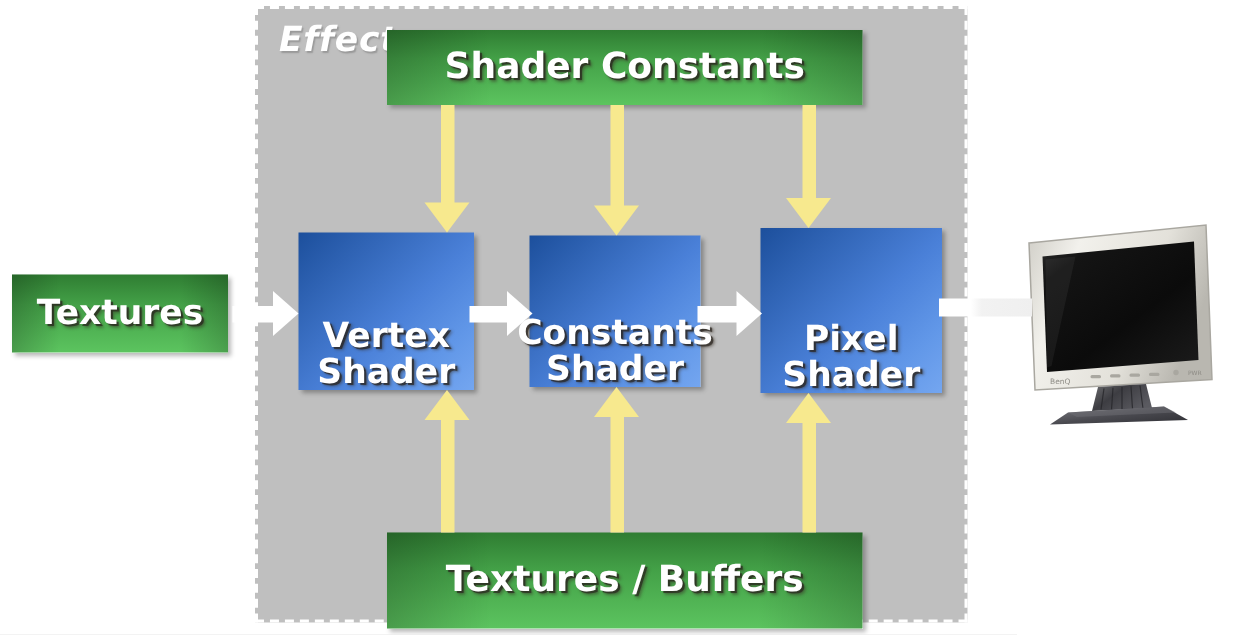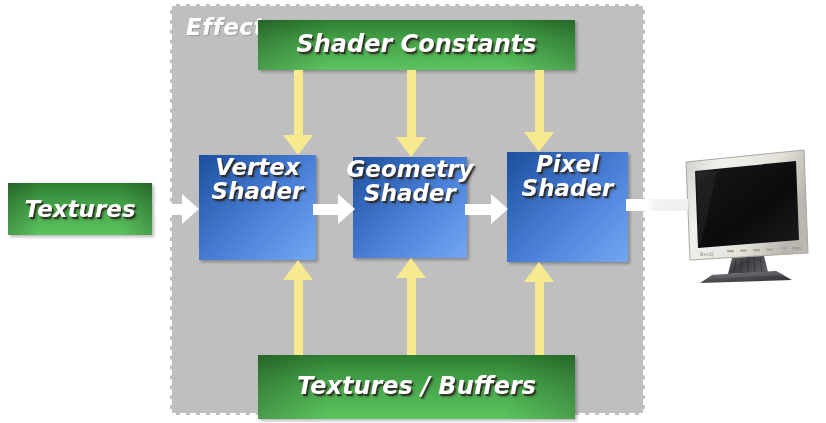--- a/index.html
+++ b/index.html
@@ -46,21 +46,20 @@
     letter-spacing: 0.5px;
     text-shadow: 1px 1px 1px rgba(120,120,120,0.55);
     white-space: nowrap;
   }
 
   
   .box-text {
     position: relative;
     z-index: 2;
     font-family: "DejaVu Sans", sans-serif;
-    font-style: italic;
     font-weight: bold;
     color: #ffffff;
     text-align: center;
     line-height: 1.05;
     text-shadow:
       1.5px 1.5px 0.5px rgba(40,35,30,0.75),
       2.5px 2.5px 2px rgba(60,50,40,0.45);
     white-space: pre-line;
   }
 
@@ -103,21 +102,21 @@
     height: 64px;
   }
   #box-textures-buffers .box-text { font-size: 24px; }
 
   
   .blue-box {
     position: absolute;
     background:
       linear-gradient(135deg, #1c4f9c 0%, #2f63b4 22%, #4a80d8 55%, #6197e8 80%, #74a6f0 100%);
     display: flex;
-    align-items: flex-start;
+    align-items: flex-end;
     justify-content: center;
     box-shadow: 2px 2px 3px rgba(0,0,0,0.30);
   }
   .blue-box .box-text { font-size: 23px; }
 
   #box-vertex-shader {
     left: 199px;
     top: 155px;
     width: 117px;
     height: 105px;
@@ -278,21 +277,21 @@
   <div class="v-arrow up" id="arrow-textures-to-pixel">
     <div class="head"></div>
     <div class="shaft"></div>
   </div>
 
   <div class="blue-box" id="box-vertex-shader">
     <span class="box-text">Vertex
 Shader</span>
   </div>
   <div class="blue-box" id="box-geometry-shader">
-    <span class="box-text">Geometry
+    <span class="box-text">Constants
 Shader</span>
   </div>
   <div class="blue-box" id="box-pixel-shader">
     <span class="box-text">Pixel
 Shader</span>
   </div>
 
   <div class="h-arrow" id="arrow-triangles-to-vertex">
     <div class="shaft"></div>
     <div class="head"></div>

